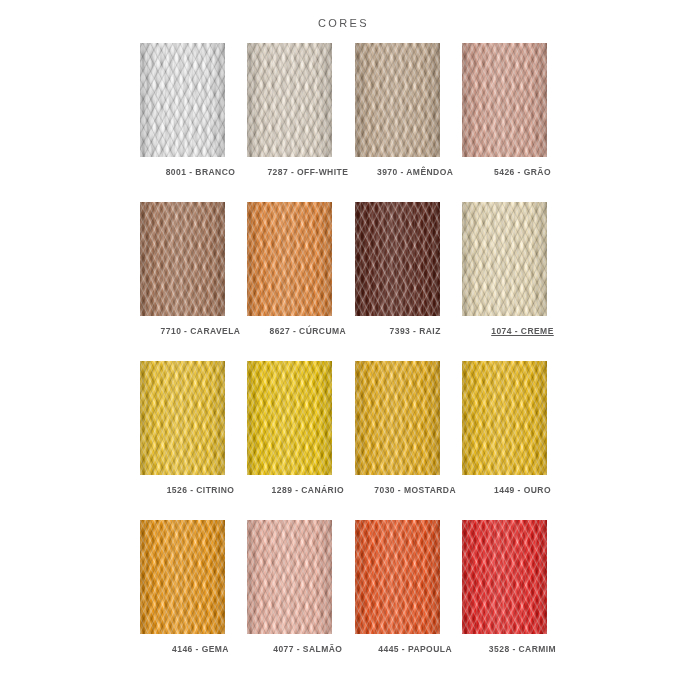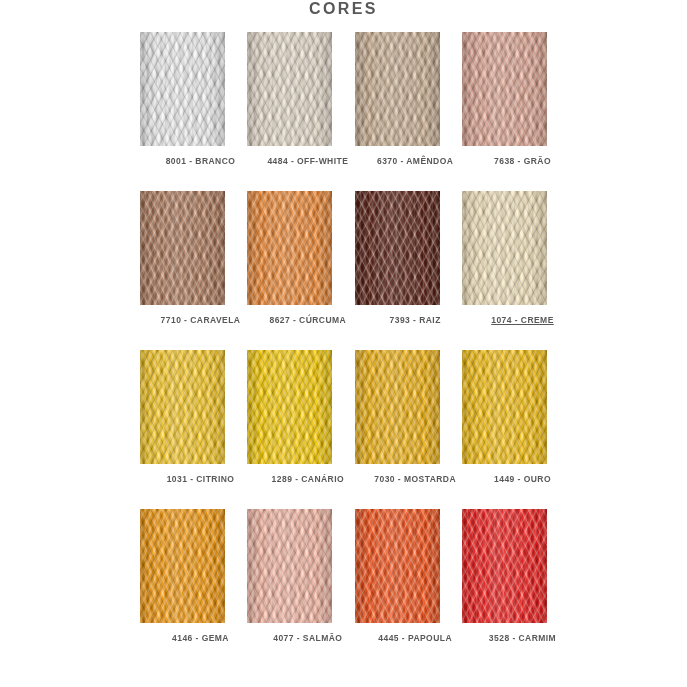--- a/index.html
+++ b/index.html
@@ -18,24 +18,25 @@
   .page {
     position: relative;
     width: 687px;
     height: 687px;
     background: #ffffff;
     box-sizing: border-box;
   }
 
   .page-title {
     text-align: center;
-    font-size: 16px;
-    font-weight: bold;
+    font-size: 11px;
+    font-weight: normal;
     letter-spacing: 2.4px;
     color: #58585a;
+    padding-top: 17px;
     margin: 0;
     text-transform: uppercase;
   }
 
   .grid {
     margin-top: 14px;
     padding: 0 140px 0 140px;
     box-sizing: border-box;
   }
 
@@ -155,41 +156,41 @@
         <div class="label" style="color: rgb(88, 88, 90);">8001 - BRANCO</div>
       </div>
       <div class="cell">
         <div class="swatch" style="background-color: rgb(232, 220, 203);">
           <div class="tex a"></div>
           <div class="tex b"></div>
           <div class="tex c"></div>
           <div class="tex d"></div>
           <div class="tex v"></div>
         </div>
-        <div class="label" style="color: rgb(88, 88, 90);">4484 - OFF-WHITE</div>
+        <div class="label" style="color: rgb(88, 88, 90);">7287 - OFF-WHITE</div>
       </div>
       <div class="cell">
         <div class="swatch" style="background-color: rgb(205, 178, 149);">
           <div class="tex a"></div>
           <div class="tex b"></div>
           <div class="tex c"></div>
           <div class="tex d"></div>
           <div class="tex v"></div>
         </div>
-        <div class="label" style="color: rgb(88, 88, 90);">6370 - AMÊNDOA</div>
+        <div class="label" style="color: rgb(88, 88, 90);">3970 - AMÊNDOA</div>
       </div>
       <div class="cell">
         <div class="swatch" style="background-color: rgb(224, 167, 148);">
           <div class="tex a"></div>
           <div class="tex b"></div>
           <div class="tex c"></div>
           <div class="tex d"></div>
           <div class="tex v"></div>
         </div>
-        <div class="label" style="color: rgb(88, 88, 90);">7638 - GRÃO</div>
+        <div class="label" style="color: rgb(88, 88, 90);">5426 - GRÃO</div>
       </div>
     </div>
 
     <div class="row">
       <div class="cell">
         <div class="swatch" style="background-color: rgb(176, 123, 92);">
           <div class="tex a"></div>
           <div class="tex b"></div>
           <div class="tex c"></div>
           <div class="tex d"></div>
@@ -231,21 +232,21 @@
 
     <div class="row">
       <div class="cell">
         <div class="swatch" style="background-color: rgb(251, 204, 40);">
           <div class="tex a"></div>
           <div class="tex b"></div>
           <div class="tex c"></div>
           <div class="tex d"></div>
           <div class="tex v"></div>
         </div>
-        <div class="label" style="color: rgb(88, 88, 90);">1031 - CITRINO</div>
+        <div class="label" style="color: rgb(88, 88, 90);">1526 - CITRINO</div>
       </div>
       <div class="cell">
         <div class="swatch" style="background-color: rgb(253, 208, 8);">
           <div class="tex a"></div>
           <div class="tex b"></div>
           <div class="tex c"></div>
           <div class="tex d"></div>
           <div class="tex v"></div>
         </div>
         <div class="label" style="color: rgb(88, 88, 90); text-align: right;">1289 - CANÁRIO</div>

